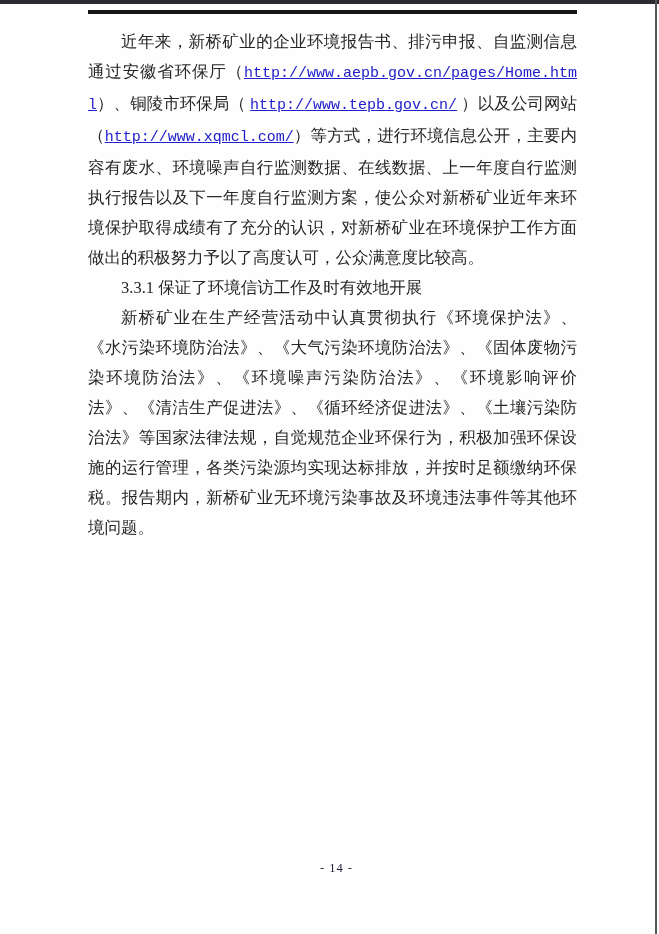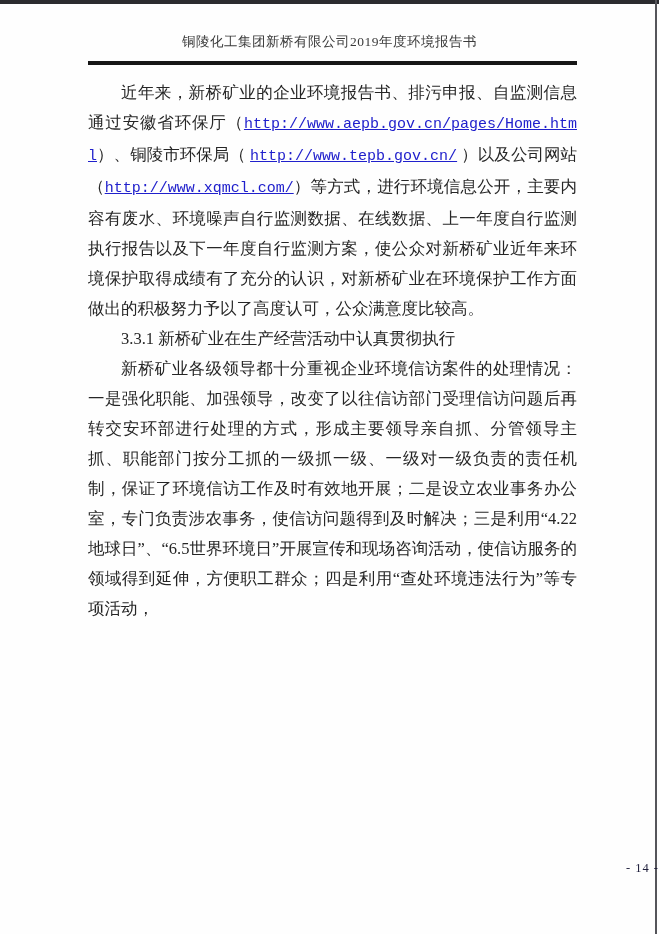--- a/index.html
+++ b/index.html
@@ -53,46 +53,45 @@
     font-family:"Liberation Mono","DejaVu Sans Mono",monospace;
     font-size:15px;
     color:var(--link);
     text-decoration:underline;
     cursor:pointer;
     word-break:break-all;
   }
   .page-footer{
     position:absolute;
     top:861px;left:14px;right:0;
-    text-align:right;
+    text-align:center;
     font-size:12.5px;
     color:#1d1d3a;
     letter-spacing:1px;
   }
 </style>
 </head>
 <body>
 
 <div class="page">
 
   <div class="top-border"></div>
   <div class="right-border"></div>
 
-  <div class="header-title">铜陵化工集团新桥有限公司2019年度环境报告书</div>
 
   <div class="header-rule"></div>
 
   <div class="content">
 
     <p><span>近年来，新桥矿业的企业环境报告书、排污申报、自监测信息通过安徽省环保厅（</span><a class="url">http://www.aepb.gov.cn/pages/Home.html</a><span>）、铜陵市环保局（ </span><a class="url">http://www.tepb.gov.cn/</a><span> ）以及公司网站（</span><a class="url">http://www.xqmcl.com/</a><span>）等方式，进行环境信息公开，主要内容有废水、环境噪声自行监测数据、在线数据、上一年度自行监测执行报告以及下一年度自行监测方案，使公众对新桥矿业近年来环境保护取得成绩有了充分的认识，对新桥矿业在环境保护工作方面做出的积极努力予以了高度认可，公众满意度比较高。</span></p>
 
 
-    <p>3.3.1 新桥矿业在生产经营活动中认真贯彻执行</p>
+    <p>3.3.1 保证了环境信访工作及时有效地开展</p>
+
+    <p>新桥矿业在生产经营活动中认真贯彻执行《环境保护法》、《水污染环境防治法》、《大气污染环境防治法》、《固体废物污染环境防治法》、《环境噪声污染防治法》、《环境影响评价法》、《清洁生产促进法》、《循环经济促进法》、《土壤污染防治法》等国家法律法规，自觉规范企业环保行为，积极加强环保设施的运行管理，各类污染源均实现达标排放，并按时足额缴纳环保税。报告期内，新桥矿业无环境污染事故及环境违法事件等其他环境问题。</p>
 
 
-
-    <p>新桥矿业各级领导都十分重视企业环境信访案件的处理情况：一是强化职能、加强领导，改变了以往信访部门受理信访问题后再转交安环部进行处理的方式，形成主要领导亲自抓、分管领导主抓、职能部门按分工抓的一级抓一级、一级对一级负责的责任机制，保证了环境信访工作及时有效地开展；二是设立农业事务办公室，专门负责涉农事务，使信访问题得到及时解决；三是利用“4.22地球日”、“6.5世界环境日”开展宣传和现场咨询活动，使信访服务的领域得到延伸，方便职工群众；四是利用“查处环境违法行为”等专项活动，</p>
 
   </div>
 
   <div class="page-footer">- 14 -</div>
 
 </div>
 
 </body></html>

